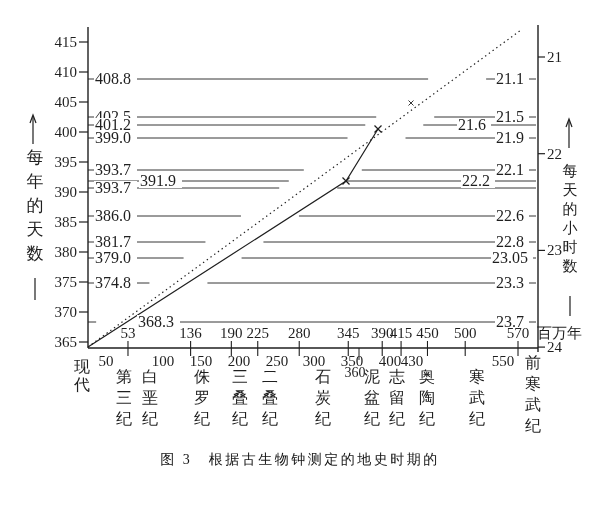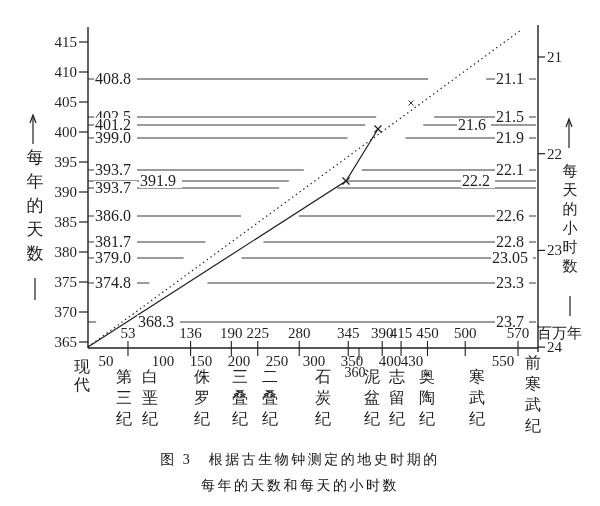--- a/index.html
+++ b/index.html
@@ -215,15 +215,14 @@
       <text x="570" y="176" font-size="15" text-anchor="middle">每</text>
       <text x="570" y="195" font-size="15" text-anchor="middle">天</text>
       <text x="570" y="214" font-size="15" text-anchor="middle">的</text>
       <text x="570" y="233" font-size="15" text-anchor="middle">小</text>
       <text x="570" y="252" font-size="15" text-anchor="middle">时</text>
       <text x="570" y="271" font-size="15" text-anchor="middle">数</text>
       <line x1="570" y1="296" x2="570" y2="316" stroke="#1f1f1f" stroke-width="1.2"></line>
     </svg>
   <div class="caption">
     <div>图 3　根据古生物钟测定的地史时期的</div>
-    <div>每年的天数和每天的小时数</div>
   </div>
 </div>
 
 </body></html>

